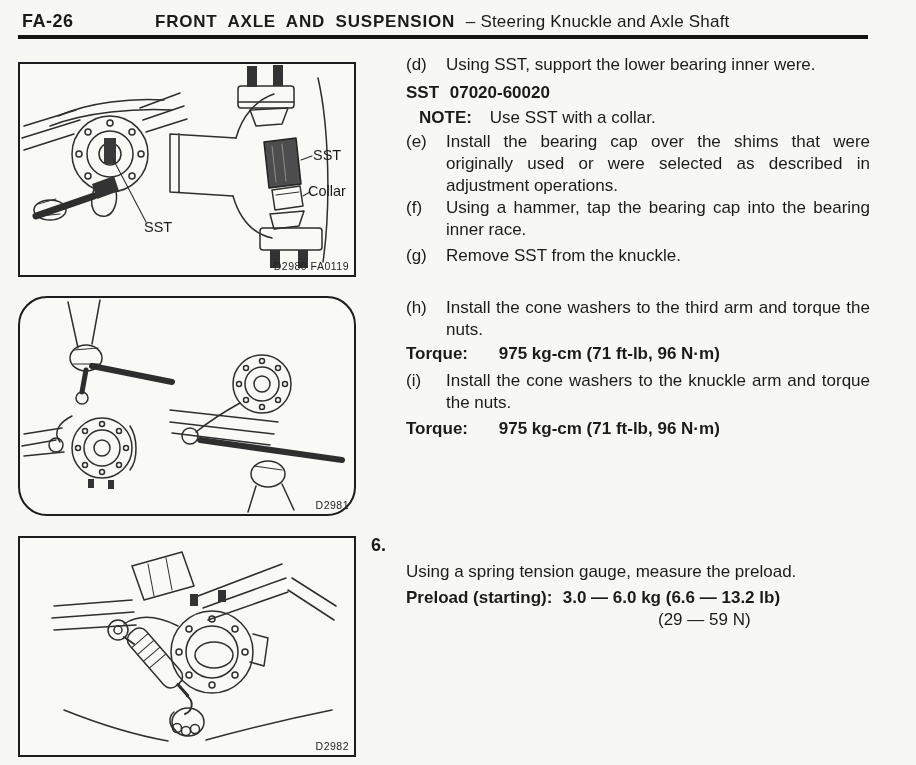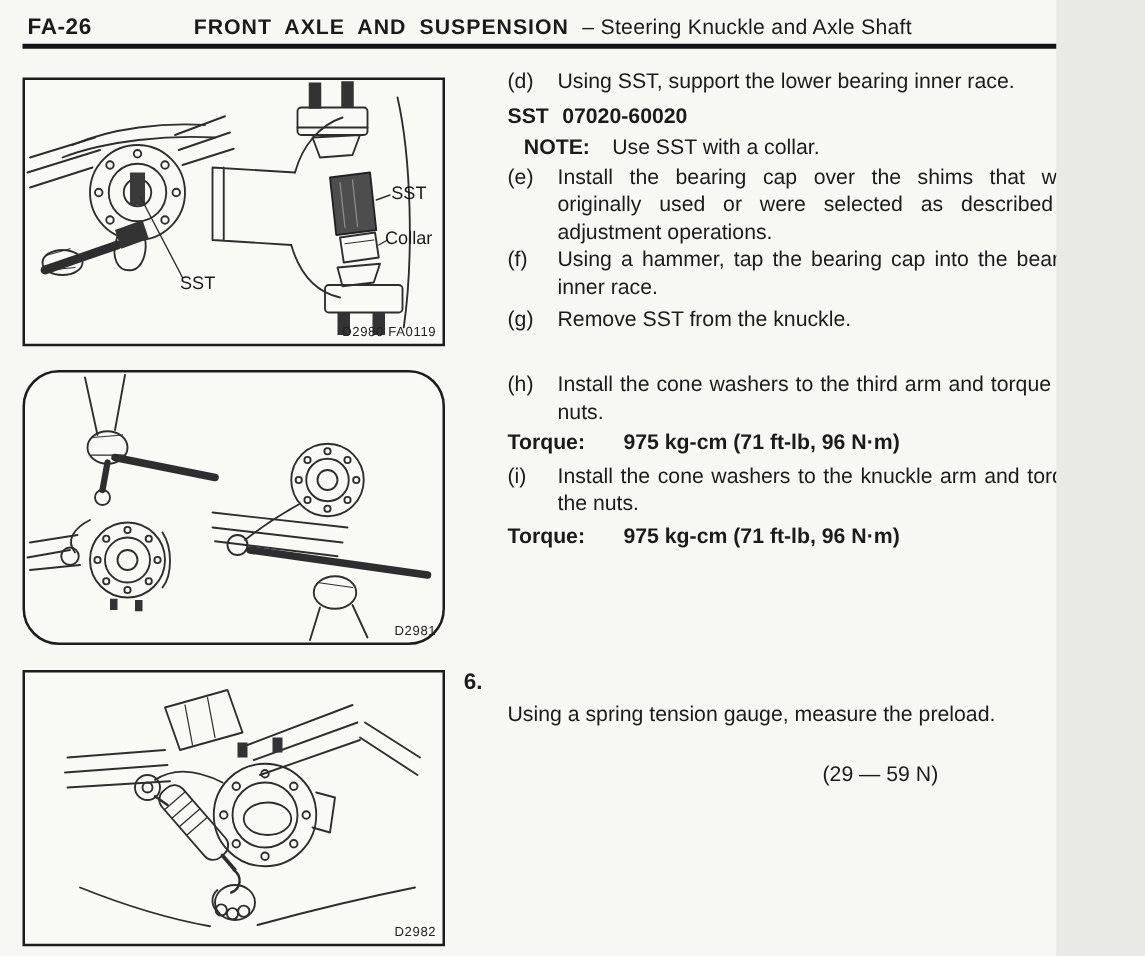--- a/index.html
+++ b/index.html
@@ -1,17 +1,17 @@
 <!DOCTYPE html>
 <html><head>
 <meta charset="utf-8">
 <style>
   html,body{margin:0;padding:0;background:#e9e9e6;}
   .page{
-    position:relative;width:845px;height:765px;background:#f7f7f4;
+    position:relative;width:916px;height:765px;background:#f7f7f4;
     font-family:"Liberation Sans","DejaVu Sans",sans-serif;color:#1b1b1b;
     overflow:hidden;
   }
   
   .page-code{position:absolute;left:22px;top:11px;font-size:18px;font-weight:bold;letter-spacing:.5px;}
   .title-line{position:absolute;left:155px;top:12px;font-size:17px;white-space:nowrap;}
   .title-bold{font-weight:bold;letter-spacing:.8px;word-spacing:5px;}
   .title-sub{font-weight:normal;letter-spacing:.2px;margin-left:6px;}
   .head-rule{position:absolute;left:18px;top:35px;width:850px;height:4px;background:#141414;}
   
@@ -209,21 +209,21 @@
 
         <path d="M186,202 C230,190 272,180 312,172"></path>
         <path d="M44,172 C84,188 120,198 148,203"></path>
       </g>
     </svg>
     <span class="fig-code">D2982</span>
   </figure>
 
   <div class="step" style="top:54px;">
     <span class="lbl">(d)</span>
-    <div class="txt">Using SST, support the lower bearing inner race.</div>
+    <div class="txt">Using SST, support the lower bearing inner were.</div>
   </div>
 
   <div class="spec" style="top:82px;">
     <span class="lbl" style="width:39px;">SST</span>
     <span class="val">07020-60020</span>
   </div>
 
   <div class="spec" style="top:107px;text-align:center;">
     <span class="lbl" style="width:79px;">NOTE:</span>
     <span class="val normal">Use SST with a collar.</span>
@@ -260,15 +260,19 @@
   </div>
 
   <div class="spec" style="top:418px;">
     <span class="lbl" style="width:88px;">Torque:</span>
     <span class="val">975 kg-cm (71 ft-lb, 96 N·m)</span>
   </div>
 
   <div class="sec-num">6.</div>
   <div class="sec-intro">Using a spring tension gauge, measure the preload.</div>
 
+  <div class="preload">
+    <span class="lbl">Preload (starting):</span>
+    <span class="val">3.0 — 6.0 kg (6.6 — 13.2 lb)</span>
+  </div>
   <div class="preload2">(29 — 59 N)</div>
 
 </div>
 
 </body></html>

